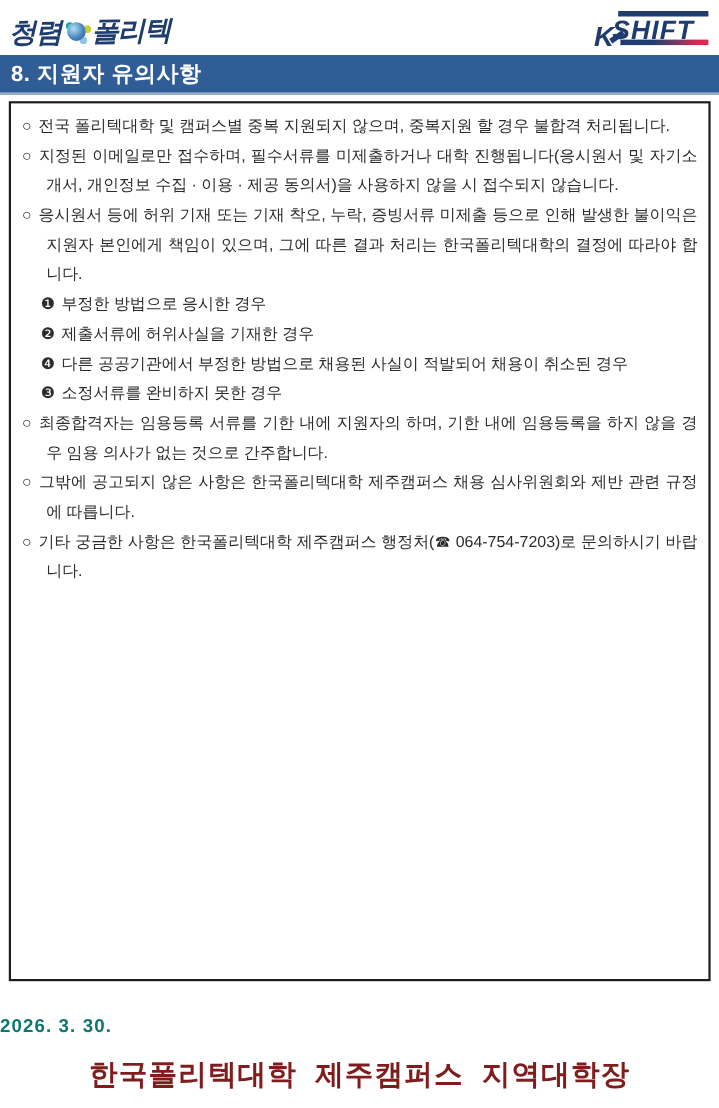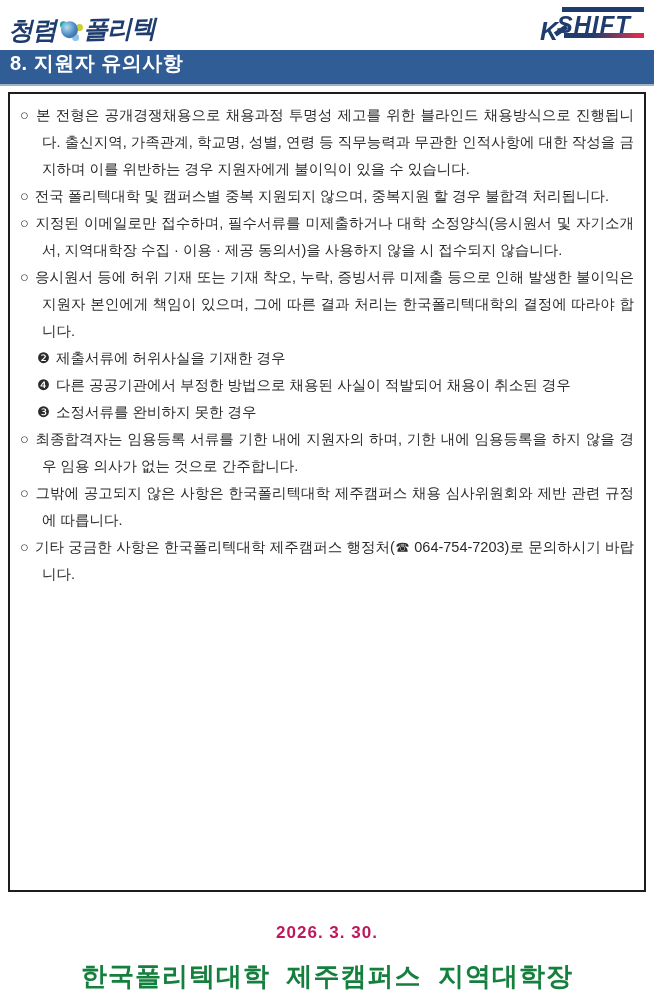--- a/index.html
+++ b/index.html
@@ -21,21 +21,21 @@
     width: 654px;
     height: 1007px;
     background: #fff;
     overflow: hidden;
   }
 
   
   .top-row {
     display: flex;
     justify-content: space-between;
-    align-items: flex-end;
+    align-items: center;
     padding: 10px 8px 0 8px;
     height: 46px;
   }
   .logo-left {
     display: flex;
     align-items: center;
     gap: 2px;
     font-weight: bold;
     font-style: italic;
     font-size: 25px;
@@ -103,20 +103,21 @@
     background: linear-gradient(to right, var(--logo-navy) 35%, #7a3a63 65%, var(--accent-red) 90%);
   }
 
   
   .title-bar {
     margin-top: 4px;
     height: 36px;
     background: var(--header-bar);
     border-bottom: 2px solid #9db1c7;
     display: flex;
+    align-items: center;
     padding-left: 10px;
     color: #ffffff;
     font-size: 20px;
     font-weight: bold;
     letter-spacing: 0.5px;
   }
 
   
   .notice-box {
     margin: 6px 8px 0 8px;
@@ -139,35 +140,35 @@
     padding-left: 39px;
     text-indent: -22px;
   }
   .marker {
     margin-right: 6px;
   }
 
   
   .date-line {
     margin-top: 31px;
-    text-align: center;
+    text-align: left;
     font-size: 17px;
     font-weight: bold;
     letter-spacing: 1px;
-    color: #be185d;
+    color: #0f766e;
   }
   .signature-line {
     margin-top: 16px;
     text-align: center;
     font-size: 26px;
     font-weight: bold;
     font-family: "Liberation Serif", serif;
     letter-spacing: 1px;
     word-spacing: 9px;
-    color: #15803d;
+    color: #7f1d1d;
   }
 </style>
 </head>
 <body>
 
 <div class="page">
 
   <div class="top-row">
     <div class="logo-left">
       <span>청렴</span>
@@ -182,32 +183,32 @@
       <div class="kshift-underline"></div>
     </div>
   </div>
 
   <div class="title-bar">
     <span>8. 지원자 유의사항</span>
   </div>
 
   <div class="notice-box">
 
-    <div class="notice"><span class="marker">○</span><span>본 전형은 공개경쟁채용으로 채용과정 투명성 제고를 위한 블라인드 채용방식으로 진행됩니다. 출신지역, 가족관계, 학교명, 성별, 연령 등 직무능력과 무관한 인적사항에 대한 작성을 금지하며 이를 위반하는 경우 지원자에게 불이익이 있을 수 있습니다.</span></div>
 
 
     <div class="notice"><span class="marker">○</span><span>전국 폴리텍대학 및 캠퍼스별 중복 지원되지 않으며, 중복지원 할 경우 불합격 처리됩니다.</span></div>
 
-    <div class="notice"><span class="marker">○</span><span>지정된 이메일로만 접수하며, 필수서류를 미제출하거나 대학 소정양식(응시원서 및 자기소개서, 지역대학장 수집 · 이용 · 제공 동의서)을 사용하지 않을 시 접수되지 않습니다.</span></div>
+    <div class="notice"><span class="marker">○</span><span>지정된 이메일로만 접수하며, 필수서류를 미제출하거나 대학 진행됩니다(응시원서 및 자기소개서, 개인정보 수집 · 이용 · 제공 동의서)을 사용하지 않을 시 접수되지 않습니다.</span></div>
 
 
 
     <div class="notice"><span class="marker">○</span><span>응시원서 등에 허위 기재 또는 기재 착오, 누락, 증빙서류 미제출 등으로 인해 발생한 불이익은 지원자 본인에게 책임이 있으며, 그에 따른 결과 처리는 한국폴리텍대학의 결정에 따라야 합니다.</span></div>
 
 
+    <div class="sub-notice"><span class="marker">❶</span><span>부정한 방법으로 응시한 경우</span></div>
 
     <div class="sub-notice"><span class="marker">❷</span><span>제출서류에 허위사실을 기재한 경우</span></div>
 
     <div class="sub-notice"><span class="marker">❹</span><span>다른 공공기관에서 부정한 방법으로 채용된 사실이 적발되어 채용이 취소된 경우</span></div>
 
     <div class="sub-notice"><span class="marker">❸</span><span>소정서류를 완비하지 못한 경우</span></div>
 
     <div class="notice"><span class="marker">○</span><span>최종합격자는 임용등록 서류를 기한 내에 지원자의 하며, 기한 내에 임용등록을 하지 않을 경우 임용 의사가 없는 것으로 간주합니다.</span></div>
 
     <div class="notice"><span class="marker">○</span><span>그밖에 공고되지 않은 사항은 한국폴리텍대학 제주캠퍼스 채용 심사위원회와 제반 관련 규정에 따릅니다.</span></div>

